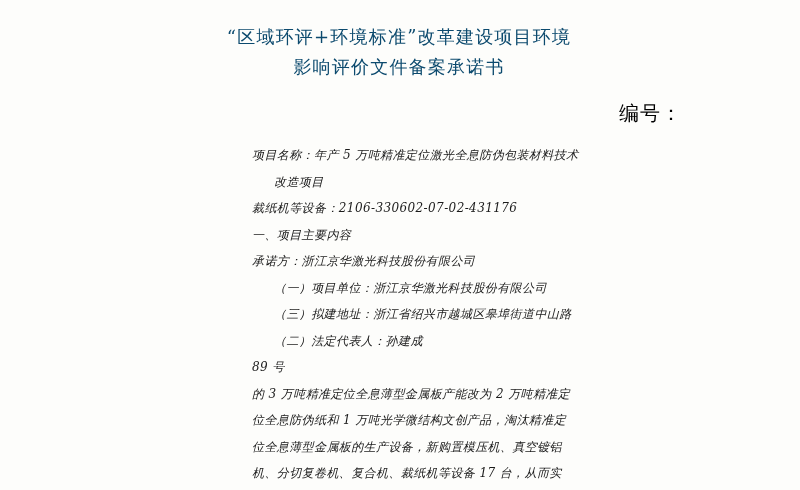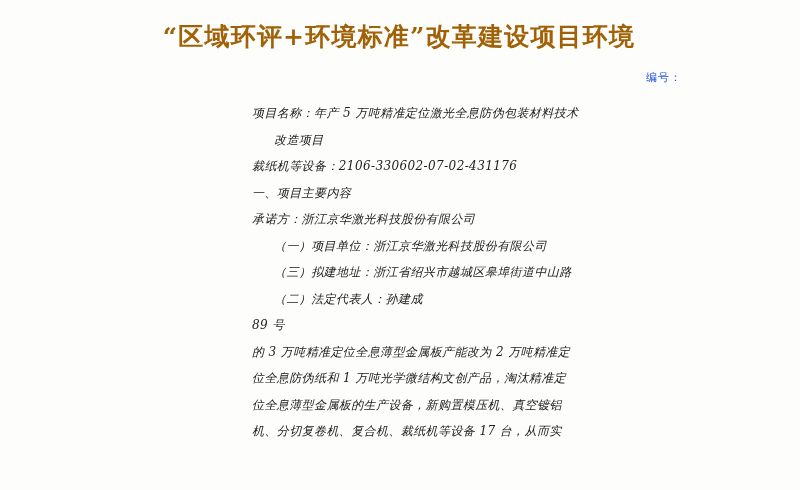--- a/index.html
+++ b/index.html
@@ -21,32 +21,32 @@
     background: #fdfdfb;
     box-sizing: border-box;
     padding: 14px 56px 0 54px;
   }
   .title-block {
     text-align: center;
     margin-top: 8px;
     margin-bottom: 18px;
   }
   .title-line {
-    font-size: 25px;
-    font-weight: bold;
+    font-size: 18px;
+    font-weight: normal;
     letter-spacing: 1.2px;
     line-height: 30px;
-    color: #a16207;
+    color: #0c4a6e;
   }
   .form-no {
     text-align: right;
-    font-size: 11px;
+    font-size: 20px;
     letter-spacing: 1px;
     margin: 12px 62px 0 0;
-    color: #1d4ed8;
+    color: #000000;
   }
   .body-block {
     margin-top: 16px;
     padding-left: 198px;
     padding-right: 38px;
   }
   .para {
     font-size: 12px;
     line-height: 25.5px;
     letter-spacing: 0.4px;
@@ -66,20 +66,21 @@
     text-align: justify;
   }
 </style>
 </head>
 <body>
 
 <div class="page">
 
   <div class="title-block">
     <div class="title-line">“区域环评+环境标准”改革建设项目环境</div>
+    <div class="title-line">影响评价文件备案承诺书</div>
   </div>
 
   <div class="form-no">编号：</div>
 
   <div class="body-block">
 
     <div class="para">
       <span>项目名称：</span><span>年产 5 万吨精准定位激光全息防伪包装材料技术</span>
     </div>
     <div class="para sub">改造项目</div>

